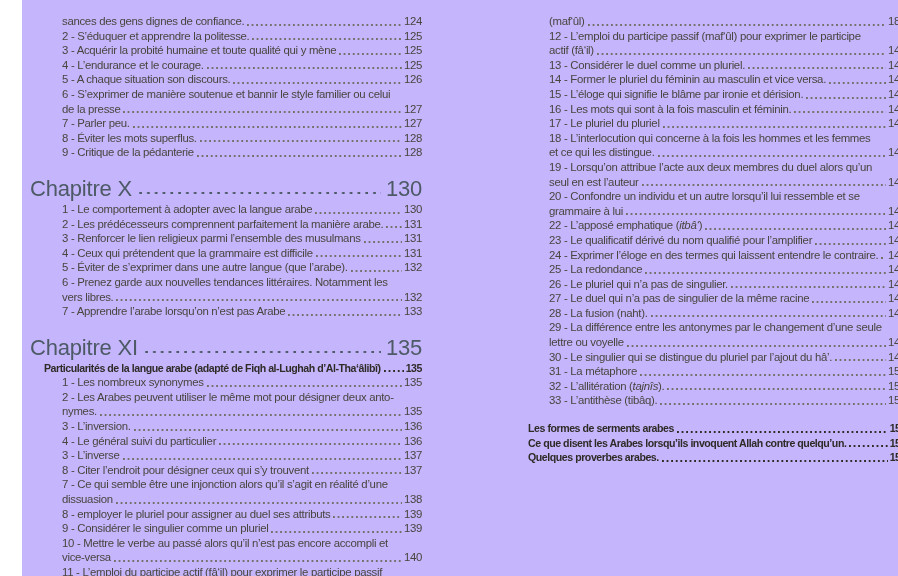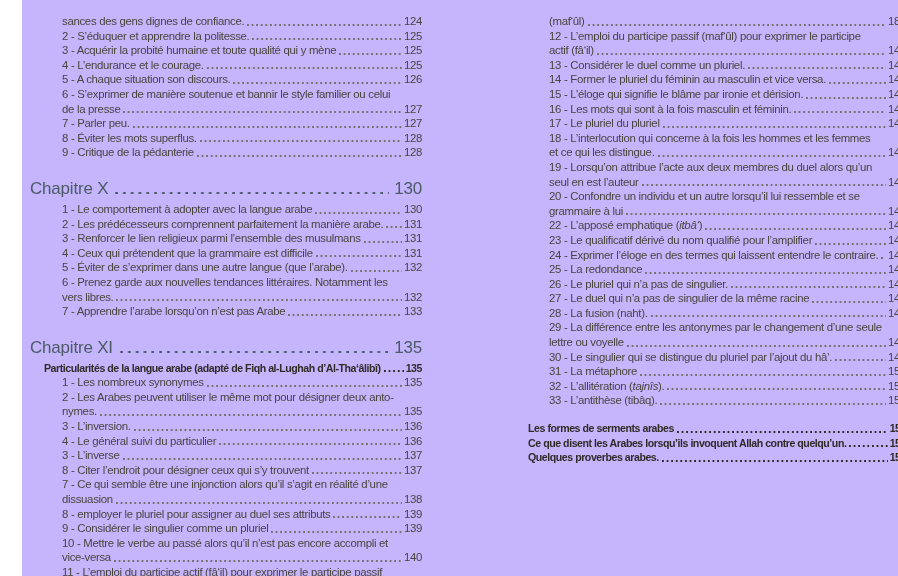--- a/index.html
+++ b/index.html
@@ -10,21 +10,21 @@
     margin-left:22px;
   }
   .col { position:absolute; top:14px; }
   .col.left  { left:8px;   width:392px; --ind-entry:32px; --ind-section:14px; }
   .col.right { left:506px; width:378px; --ind-entry:21px; --ind-section:0px; }
 
   .block { font-size:11.4px; line-height:14.6px; letter-spacing:-0.3px; color:#4a453e; }
   .block.entry   { padding-left:var(--ind-entry); }
   .block.section { padding-left:var(--ind-section); font-weight:700; font-size:10.6px;
                    letter-spacing:-0.45px; color:#2f2b27; }
-  .block.chapter { padding-left:0; font-size:17px; line-height:24px; letter-spacing:-0.2px;
+  .block.chapter { padding-left:0; font-size:22px; line-height:24px; letter-spacing:-0.2px;
                    color:#4d5a66; margin-top:17px; margin-bottom:1px; }
   .block.spaced  { margin-top:13px; }
 
   .line { white-space:nowrap; }
   .row  { display:flex; align-items:baseline; }
   .row .t { flex:0 0 auto; white-space:nowrap; }
   .row .t i { font-style:italic;text-align:right; }
 
   .dots {
     flex:1 1 0; min-width:4px; height:4px; align-self:flex-end;

